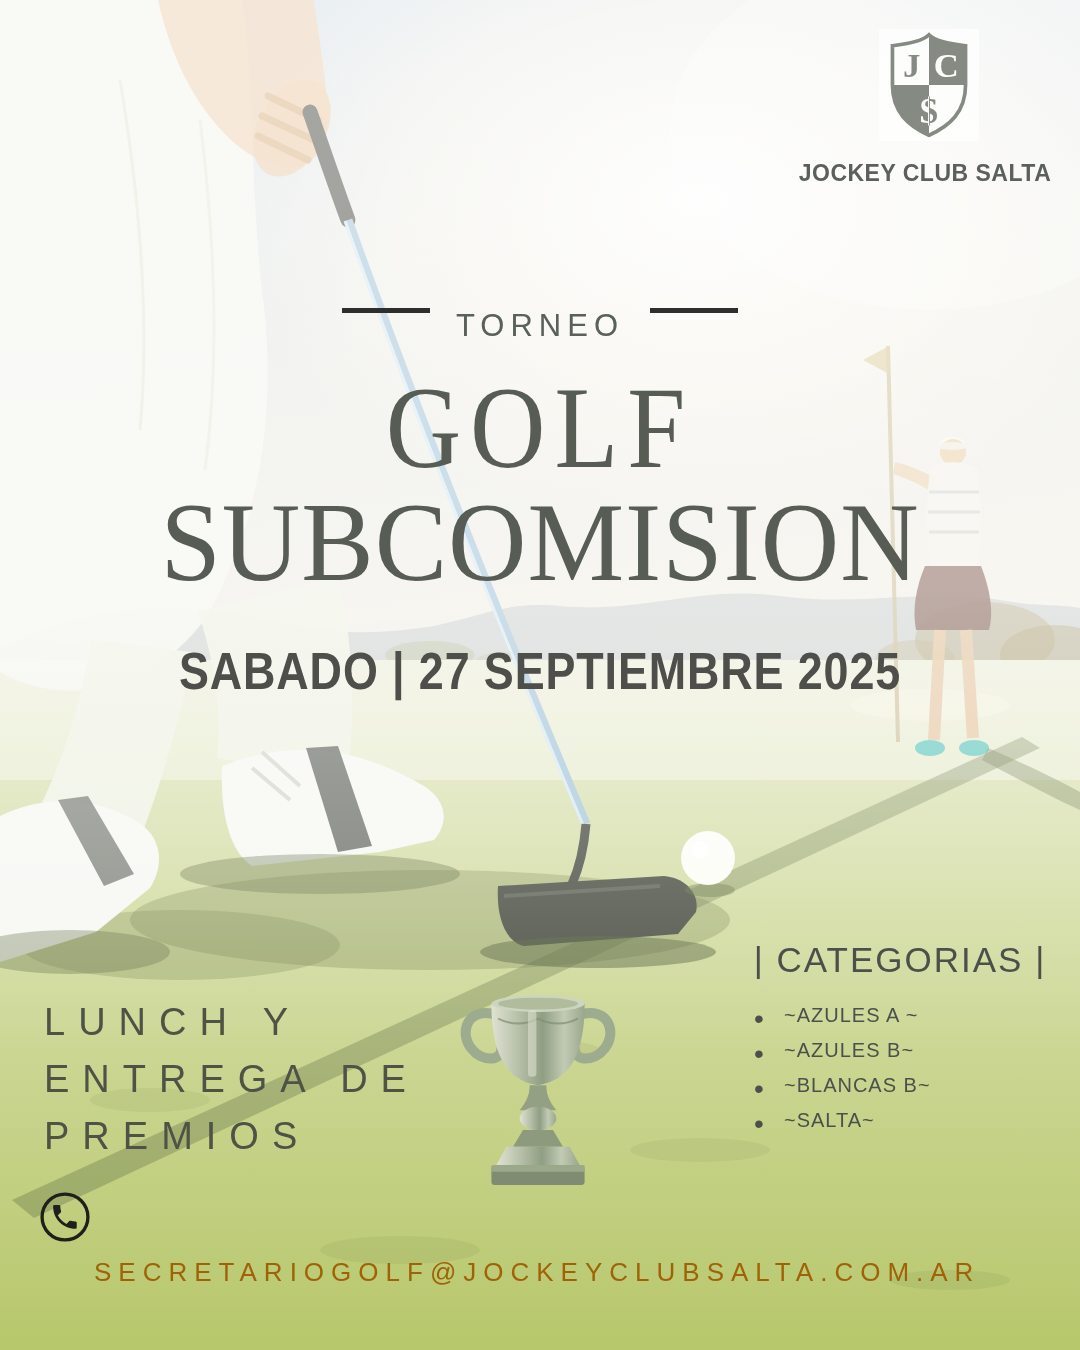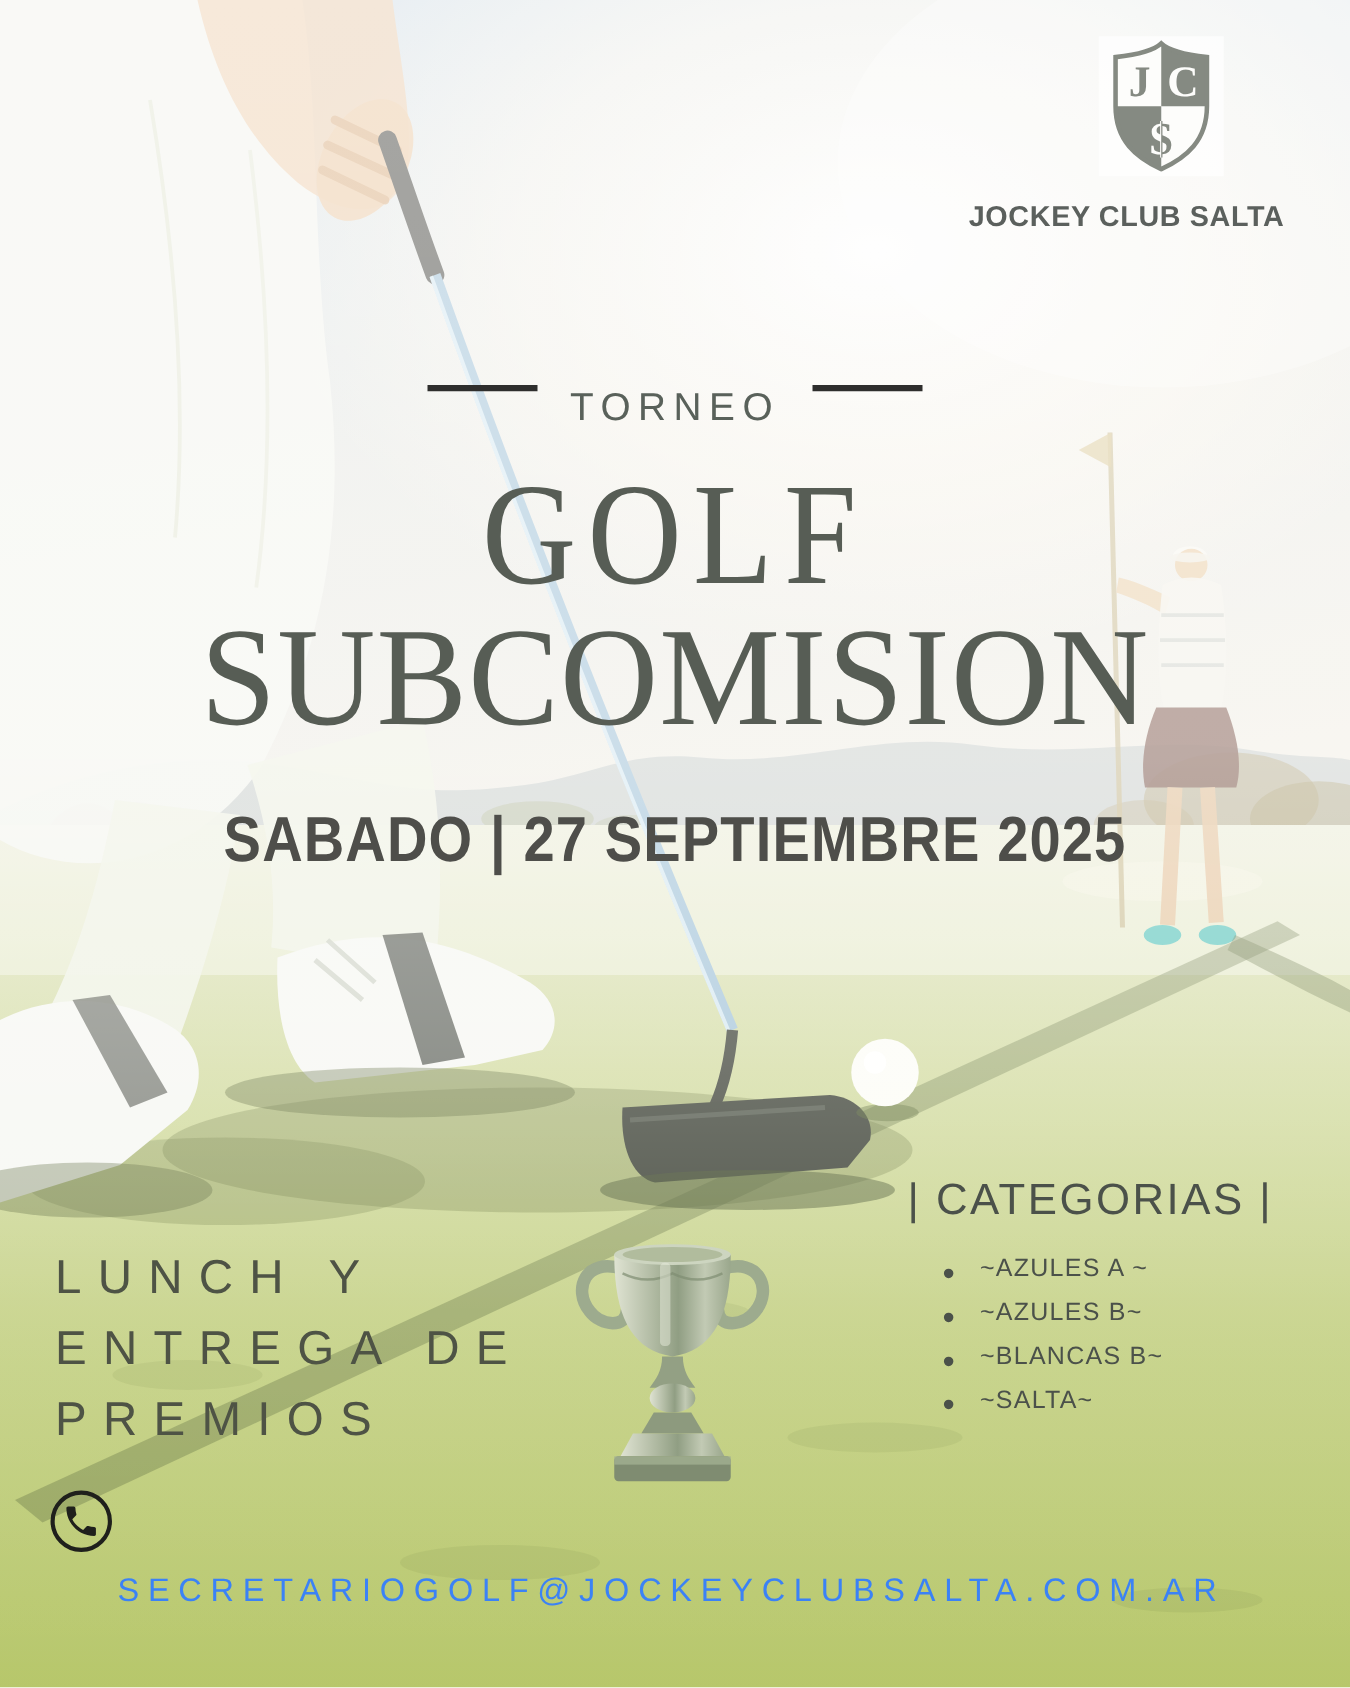--- a/index.html
+++ b/index.html
@@ -3,55 +3,55 @@
 <meta charset="utf-8">
 <style>
   html,body{margin:0;padding:0;background:#ffffff}
   #poster{position:relative;width:1080px;height:1350px;overflow:hidden;
           font-family:"Liberation Sans",sans-serif;-webkit-font-smoothing:antialiased}
   .bg{position:absolute;left:0;top:0;width:1080px;height:1350px}
 
   
   .logo-box{position:absolute;left:879px;top:29px;width:100px;height:112px;background:rgba(255,255,255,.7)}
   .shield{position:absolute;left:883px;top:32px;width:92px;height:106px}
-  .club-name{position:absolute;left:775px;top:160px;width:300px;text-align:left;
+  .club-name{position:absolute;left:775px;top:160px;width:300px;text-align:center;
              font-size:23px;font-weight:bold;letter-spacing:.5px;color:#5b605d}
 
   
   .kicker-row{position:absolute;left:0;top:308px;width:1080px;display:flex;align-items:flex-start;justify-content:center;gap:26px}
   .kicker-dash{width:88px;height:5px;background:#2e2e2d}
   .kicker-text{font-size:31px;letter-spacing:6px;color:#59615a;font-weight:500}
 
   
   .title1,.title2{position:absolute;left:0;width:1080px;text-align:center;
         font-family:"Liberation Serif","DejaVu Serif",serif;color:#575d55;line-height:1}
   .title1{top:370px;font-size:116px;letter-spacing:10px;transform:scaleX(.9)}
   .title2{top:486px;font-size:112px;letter-spacing:1px;transform:scaleX(.97)}
   .date{position:absolute;left:0;top:642px;width:1080px;text-align:center;
         font-weight:bold;font-size:51px;letter-spacing:1px;color:#4e4e4a;transform:scaleX(.88)}
 
   
   .categories{position:absolute;left:726px;top:940px;width:348px;color:#4b514a}
-  .cat-heading{font-size:35px;letter-spacing:2px;font-weight:400}
+  .cat-heading{font-size:35px;letter-spacing:2px;text-align:center;font-weight:400}
   .cat-list{list-style:none;margin:24px 0 0;padding:0 0 0 58px;font-size:20px;letter-spacing:1px}
   .cat-list li{margin-bottom:12px;position:relative}
   .cat-list li::before{content:"•";position:absolute;left:-30px;top:-1px;font-size:28px;color:#4b514a}
 
   
   .prizes{position:absolute;left:44px;top:994px;font-size:38px;letter-spacing:13px;
           line-height:57px;color:#4e5345;font-weight:400;white-space:nowrap}
 
   
   .trophy{position:absolute;left:452px;top:982px;width:172px;height:208px}
 
   
   .contact-icon{position:absolute;left:40px;top:1192px;width:50px;height:50px}
   .contact-label{position:absolute;left:106px;top:1192px;font-size:25px;letter-spacing:9px;color:#262724;white-space:nowrap}
   .contact-phone{position:absolute;left:106px;top:1226px;font-size:25px;letter-spacing:9px;color:#262724;white-space:nowrap}
-  .contact-email{position:absolute;left:94px;top:1257px;font-size:26px;letter-spacing:7px;color:#3b82f6;white-space:nowrap}
+  .contact-email{position:absolute;left:94px;top:1257px;font-size:26px;letter-spacing:7px;color:#a16207;white-space:nowrap}
 </style>
 </head>
 <body>
 
 <div id="poster">
 
   <svg class="bg" viewBox="0 0 1080 1350" preserveAspectRatio="none">
     <defs>
       <linearGradient id="sky" x1="0" y1="0" x2=".25" y2="1">
         <stop offset="0" stop-color="#d3dfe8"></stop>

